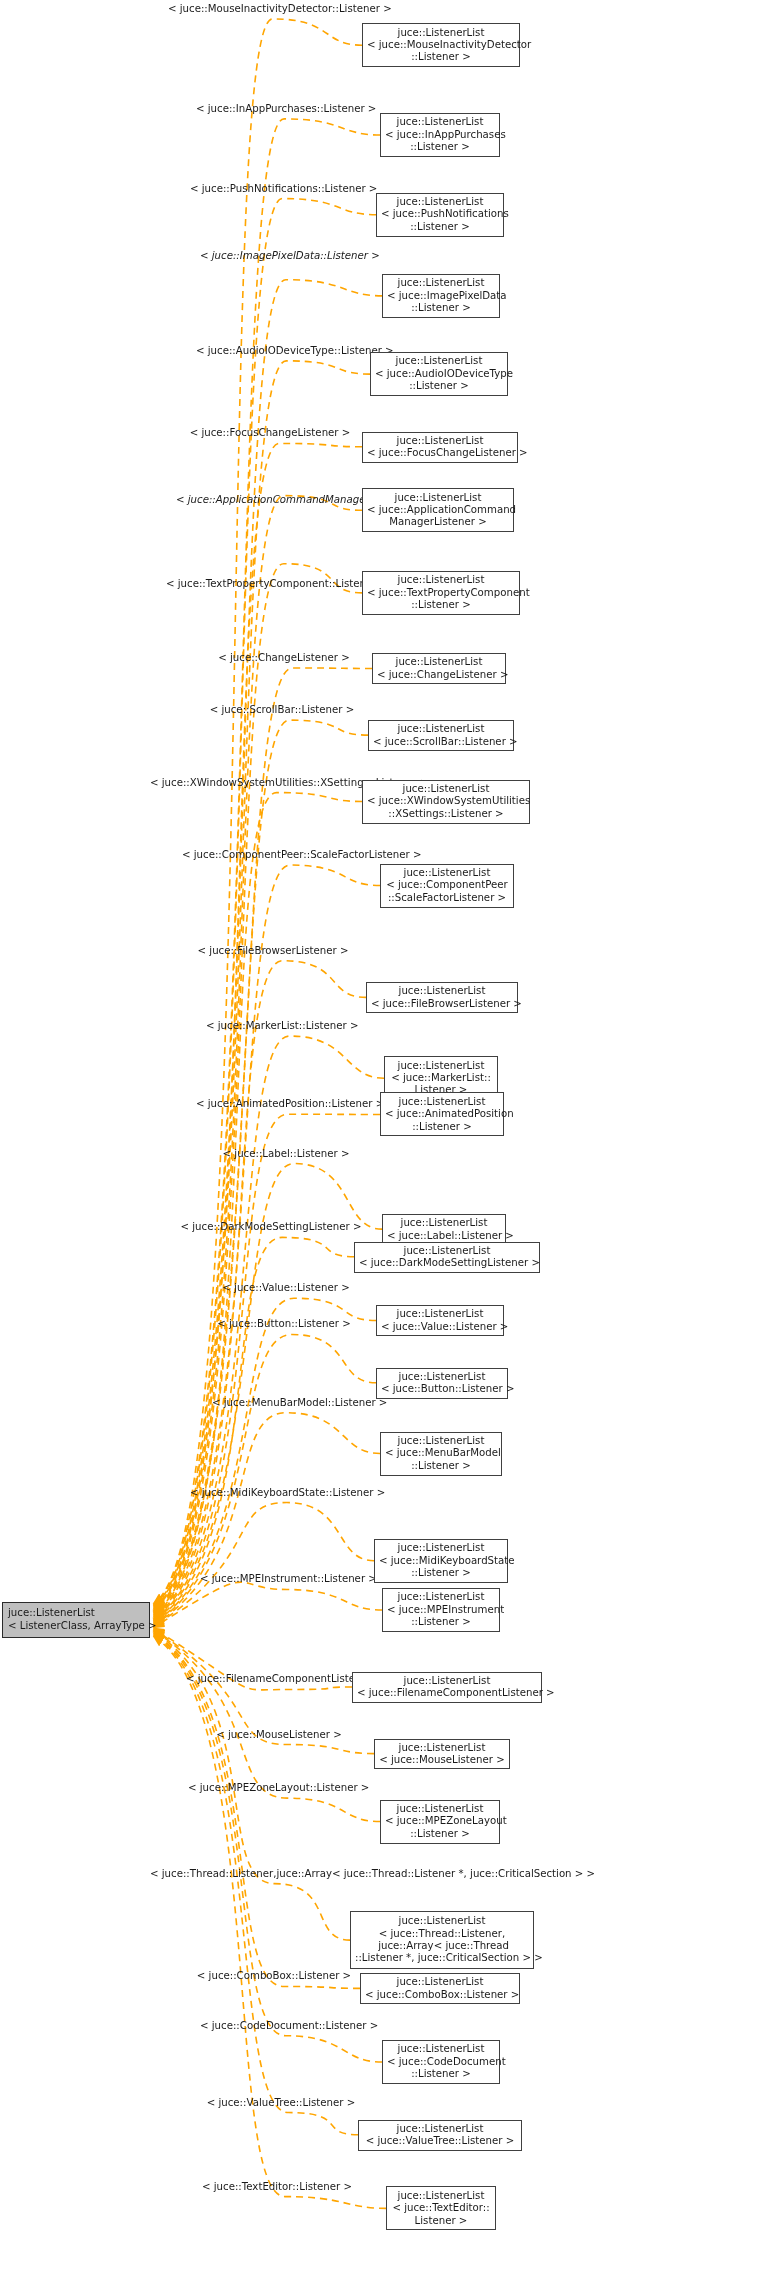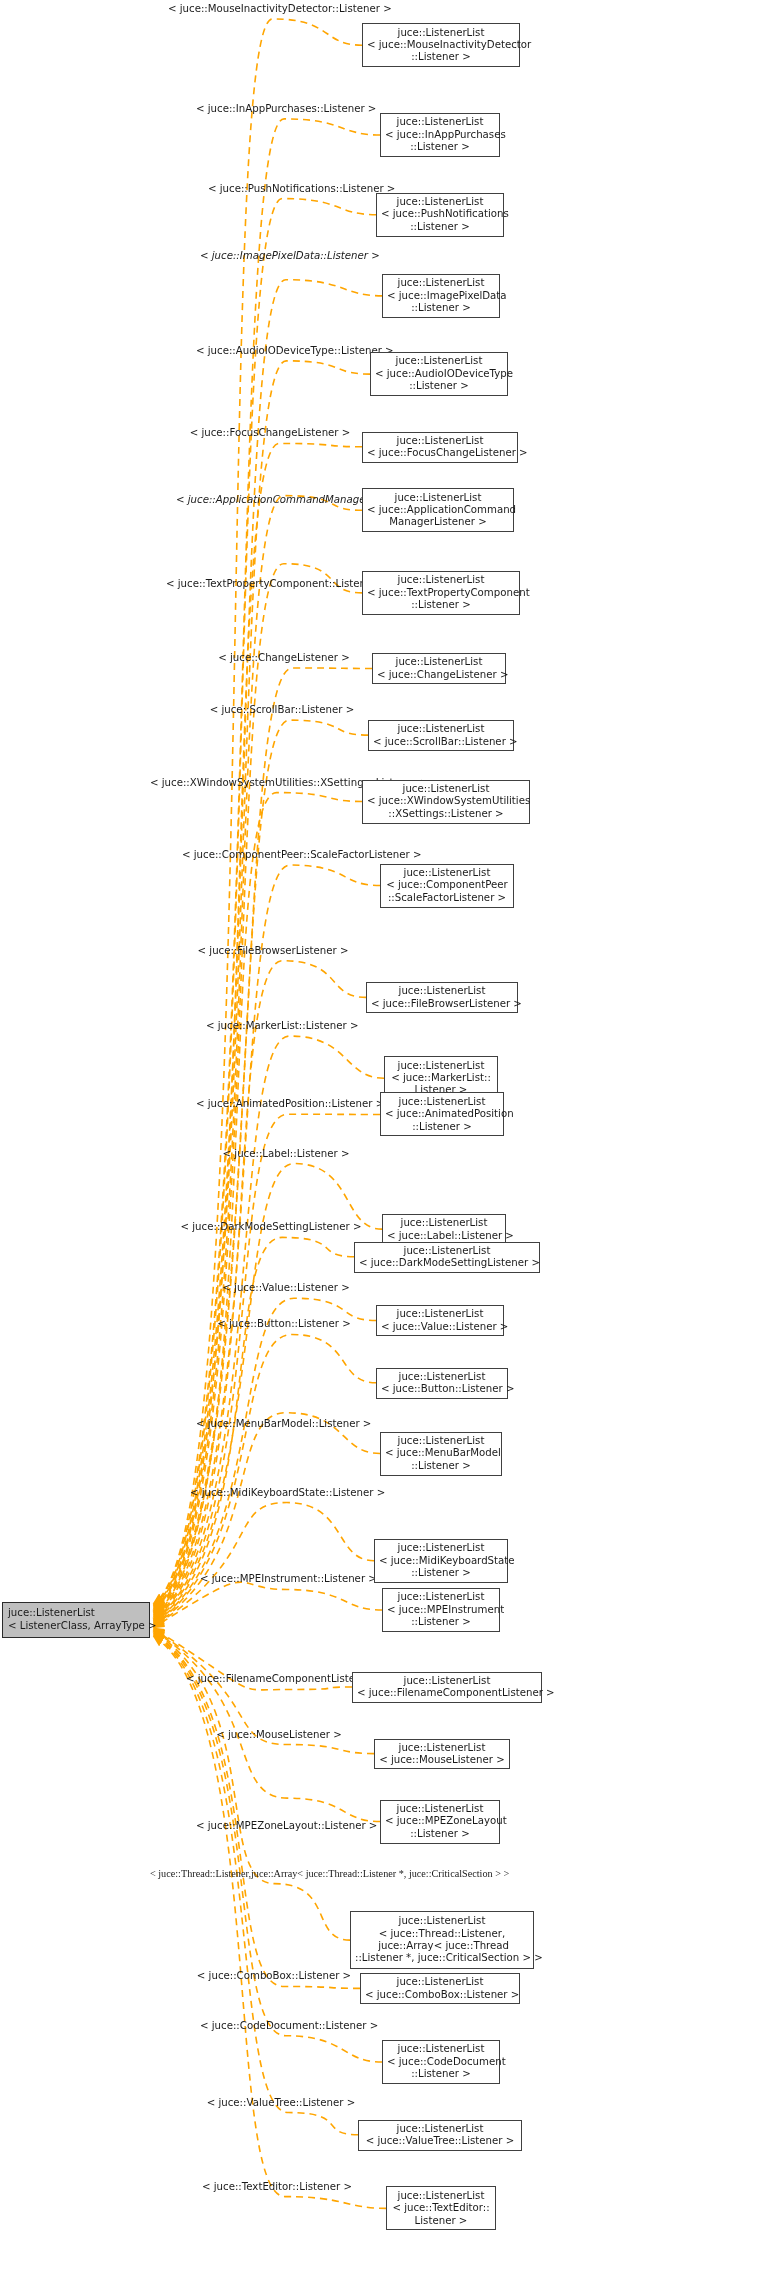--- a/index.html
+++ b/index.html
@@ -101,21 +101,21 @@
       <path d="M386,2208.3733333333334 C346,2208.3733333333334 344.9,2196.577777777778 284.9,2196.577777777778 S264,1706.5327777777777 154,1636.5327777777777" fill="none" stroke="#ffa500" stroke-width="1.6" stroke-dasharray="7,5" marker-end="url(#ah)"></path>
     </svg>
 
   <div id="nodes-host">
       <div class="node root" style="left: 2px; top: 1601.86px; width: 148px; height: 36px;"><span class="ln">juce::ListenerList</span><span class="ln">&lt; ListenerClass, ArrayType &gt;</span></div>
       <div class="node" style="left: 362px; top: 23.1822px; width: 158px; min-height: 44px;"><span class="ln">juce::ListenerList</span><span class="ln">&lt; juce::MouseInactivityDetector</span><span class="ln">::Listener &gt;</span></div>
       <div class="edge-label" style="left: 168px; top: 2.89778px; width: 190px; text-align: center;"><span class="ln">&lt; juce::MouseInactivityDetector</span><span class="ln">::Listener &gt;</span></div>
       <div class="node" style="left: 380px; top: 113.013px; width: 120px; min-height: 44px;"><span class="ln">juce::ListenerList</span><span class="ln">&lt; juce::InAppPurchases</span><span class="ln">::Listener &gt;</span></div>
       <div class="edge-label" style="left: 196px; top: 102.871px; width: 160px;"><span class="ln">&lt; juce::InAppPurchases</span><span class="ln">::Listener &gt;</span></div>
       <div class="node" style="left: 376px; top: 192.702px; width: 128px; min-height: 44px;"><span class="ln">juce::ListenerList</span><span class="ln">&lt; juce::PushNotifications</span><span class="ln">::Listener &gt;</span></div>
-      <div class="edge-label" style="left: 190px; top: 182.56px; width: 168px; margin-left: 18px;"><span class="ln">&lt; juce::PushNotifications</span><span class="ln">::Listener &gt;</span></div>
+      <div class="edge-label" style="left: 190px; top: 182.56px; width: 168px;"><span class="ln">&lt; juce::PushNotifications</span><span class="ln">::Listener &gt;</span></div>
       <div class="node" style="left: 382px; top: 273.84px; width: 118px; min-height: 44px;"><span class="ln">juce::ListenerList</span><span class="ln">&lt; juce::ImagePixelData</span><span class="ln">::Listener &gt;</span></div>
       <div class="edge-label" style="left: 200px; top: 250px; width: 156px; font-style: italic;"><span class="ln">&lt; juce::ImagePixelData</span><span class="ln">::Listener &gt;</span></div>
       <div class="node" style="left: 370px; top: 352.08px; width: 138px; min-height: 44px;"><span class="ln">juce::ListenerList</span><span class="ln">&lt; juce::AudioIODeviceType</span><span class="ln">::Listener &gt;</span></div>
       <div class="edge-label" style="left: 196px; top: 344.836px; width: 164px;"><span class="ln">&lt; juce::AudioIODeviceType</span><span class="ln">::Listener &gt;</span></div>
       <div class="node" style="left: 362px; top: 431.769px; width: 156px; min-height: 30px;"><span class="ln">juce::ListenerList</span><span class="ln">&lt; juce::FocusChangeListener &gt;</span></div>
       <div class="edge-label" style="left: 178px; top: 427.422px; width: 184px;"><span class="ln">&lt; juce::FocusChangeListener &gt;</span></div>
       <div class="node" style="left: 362px; top: 488.276px; width: 152px; min-height: 44px;"><span class="ln">juce::ListenerList</span><span class="ln">&lt; juce::ApplicationCommand</span><span class="ln">ManagerListener &gt;</span></div>
       <div class="edge-label" style="left: 176px; top: 494px; width: 196px; font-style: italic;"><span class="ln">&lt; juce::ApplicationCommand</span><span class="ln">ManagerListener &gt;</span></div>
       <div class="node" style="left: 362px; top: 570.862px; width: 158px; min-height: 44px;"><span class="ln">juce::ListenerList</span><span class="ln">&lt; juce::TextPropertyComponent</span><span class="ln">::Listener &gt;</span></div>
       <div class="edge-label" style="left: 166px; top: 547.68px; width: 214px; margin-top: 30px;"><span class="ln">&lt; juce::TextPropertyComponent</span><span class="ln">::Listener &gt;</span></div>
@@ -135,33 +135,33 @@
       <div class="edge-label" style="left: 196px; top: 1098.26px; width: 166px;"><span class="ln">&lt; juce::AnimatedPosition</span><span class="ln">::Listener &gt;</span></div>
       <div class="node" style="left: 382px; top: 1214.17px; width: 124px; min-height: 30px;"><span class="ln">juce::ListenerList</span><span class="ln">&lt; juce::Label::Listener &gt;</span></div>
       <div class="edge-label" style="left: 206px; top: 1147.52px; width: 160px;"><span class="ln">&lt; juce::Label::Listener &gt;</span></div>
       <div class="node" style="left: 354px; top: 1241.7px; width: 186px; min-height: 30px;"><span class="ln">juce::ListenerList</span><span class="ln">&lt; juce::DarkModeSettingListener &gt;</span></div>
       <div class="edge-label" style="left: 160px; top: 1221.41px; width: 222px;"><span class="ln">&lt; juce::DarkModeSettingListener &gt;</span></div>
       <div class="node" style="left: 376px; top: 1305.45px; width: 128px; min-height: 30px;"><span class="ln">juce::ListenerList</span><span class="ln">&lt; juce::Value::Listener &gt;</span></div>
       <div class="edge-label" style="left: 206px; top: 1282.27px; width: 160px;"><span class="ln">&lt; juce::Value::Listener &gt;</span></div>
       <div class="node" style="left: 376px; top: 1367.75px; width: 132px; min-height: 30px;"><span class="ln">juce::ListenerList</span><span class="ln">&lt; juce::Button::Listener &gt;</span></div>
       <div class="edge-label" style="left: 204px; top: 1318.49px; width: 160px;"><span class="ln">&lt; juce::Button::Listener &gt;</span></div>
       <div class="node" style="left: 380px; top: 1431.5px; width: 122px; min-height: 44px;"><span class="ln">juce::ListenerList</span><span class="ln">&lt; juce::MenuBarModel</span><span class="ln">::Listener &gt;</span></div>
-      <div class="edge-label" style="left: 196px; top: 1396.73px; width: 164px; margin-top: 21px;"><span class="ln">&lt; juce::MenuBarModel</span><span class="ln">::Listener &gt;</span></div>
+      <div class="edge-label" style="left: 212px; top: 1396.73px; width: 164px;"><span class="ln">&lt; juce::MenuBarModel</span><span class="ln">::Listener &gt;</span></div>
       <div class="node" style="left: 374px; top: 1538.72px; width: 134px; min-height: 44px;"><span class="ln">juce::ListenerList</span><span class="ln">&lt; juce::MidiKeyboardState</span><span class="ln">::Listener &gt;</span></div>
       <div class="edge-label" style="left: 190px; top: 1486.56px; width: 176px;"><span class="ln">&lt; juce::MidiKeyboardState</span><span class="ln">::Listener &gt;</span></div>
       <div class="node" style="left: 382px; top: 1587.98px; width: 118px; min-height: 44px;"><span class="ln">juce::ListenerList</span><span class="ln">&lt; juce::MPEInstrument</span><span class="ln">::Listener &gt;</span></div>
       <div class="edge-label" style="left: 200px; top: 1573.49px; width: 158px; text-align: right;"><span class="ln">&lt; juce::MPEInstrument</span><span class="ln">::Listener &gt;</span></div>
       <div class="node" style="left: 352px; top: 1672.02px; width: 190px; min-height: 30px;"><span class="ln">juce::ListenerList</span><span class="ln">&lt; juce::FilenameComponentListener &gt;</span></div>
       <div class="edge-label" style="left: 186px; top: 1673.47px; width: 190px;"><span class="ln">&lt; juce::FilenameComponent</span><span class="ln">Listener &gt;</span></div>
       <div class="node" style="left: 374px; top: 1738.67px; width: 136px; min-height: 30px;"><span class="ln">juce::ListenerList</span><span class="ln">&lt; juce::MouseListener &gt;</span></div>
       <div class="edge-label" style="left: 198px; top: 1728.52px; width: 162px;"><span class="ln">&lt; juce::MouseListener &gt;</span></div>
       <div class="node" style="left: 380px; top: 1799.52px; width: 120px; min-height: 44px;"><span class="ln">juce::ListenerList</span><span class="ln">&lt; juce::MPEZoneLayout</span><span class="ln">::Listener &gt;</span></div>
-      <div class="edge-label" style="left: 196px; top: 1782.13px; width: 166px; margin-top: 38px;"><span class="ln">&lt; juce::MPEZoneLayout</span><span class="ln">::Listener &gt;</span></div>
+      <div class="edge-label" style="left: 188px; top: 1782.13px; width: 166px;"><span class="ln">&lt; juce::MPEZoneLayout</span><span class="ln">::Listener &gt;</span></div>
       <div class="node" style="left: 350px; top: 1911.08px; width: 184px; min-height: 58px;"><span class="ln">juce::ListenerList</span><span class="ln">&lt; juce::Thread::Listener,</span><span class="ln"> juce::Array&lt; juce::Thread</span><span class="ln">::Listener *, juce::CriticalSection &gt; &gt;</span></div>
-      <div class="edge-label" style="left: 150px; top: 1867.62px; width: 226px; font-family: Liberation Serif, serif;"><span class="ln">&lt; juce::Thread::Listener,</span><span class="ln">juce::Array&lt; juce::Thread</span><span class="ln">::Listener *, juce::CriticalSection &gt; &gt;</span></div>
+      <div class="edge-label" style="left: 150px; top: 1867.62px; width: 226px;"><span class="ln">&lt; juce::Thread::Listener,</span><span class="ln">juce::Array&lt; juce::Thread</span><span class="ln">::Listener *, juce::CriticalSection &gt; &gt;</span></div>
       <div class="node" style="left: 360px; top: 1973.39px; width: 160px; min-height: 30px;"><span class="ln">juce::ListenerList</span><span class="ln">&lt; juce::ComboBox::Listener &gt;</span></div>
       <div class="edge-label" style="left: 176px; top: 1970.49px; width: 196px;"><span class="ln">&lt; juce::ComboBox::Listener &gt;</span></div>
       <div class="node" style="left: 382px; top: 2040.04px; width: 118px; min-height: 44px;"><span class="ln">juce::ListenerList</span><span class="ln">&lt; juce::CodeDocument</span><span class="ln">::Listener &gt;</span></div>
       <div class="edge-label" style="left: 200px; top: 2019.75px; width: 156px;"><span class="ln">&lt; juce::CodeDocument</span><span class="ln">::Listener &gt;</span></div>
       <div class="node" style="left: 358px; top: 2119.72px; width: 164px; min-height: 30px;"><span class="ln">juce::ListenerList</span><span class="ln">&lt; juce::ValueTree::Listener &gt;</span></div>
       <div class="edge-label" style="left: 206px; top: 2096.54px; width: 150px;"><span class="ln">&lt; juce::ValueTree::</span><span class="ln">Listener &gt;</span></div>
       <div class="node" style="left: 386px; top: 2186.37px; width: 110px; min-height: 44px;"><span class="ln">juce::ListenerList</span><span class="ln">&lt; juce::TextEditor::</span><span class="ln">Listener &gt;</span></div>
       <div class="edge-label" style="left: 198px; top: 2180.58px; width: 158px;"><span class="ln">&lt; juce::TextEditor</span><span class="ln">::Listener &gt;</span></div>
     </div>
 

